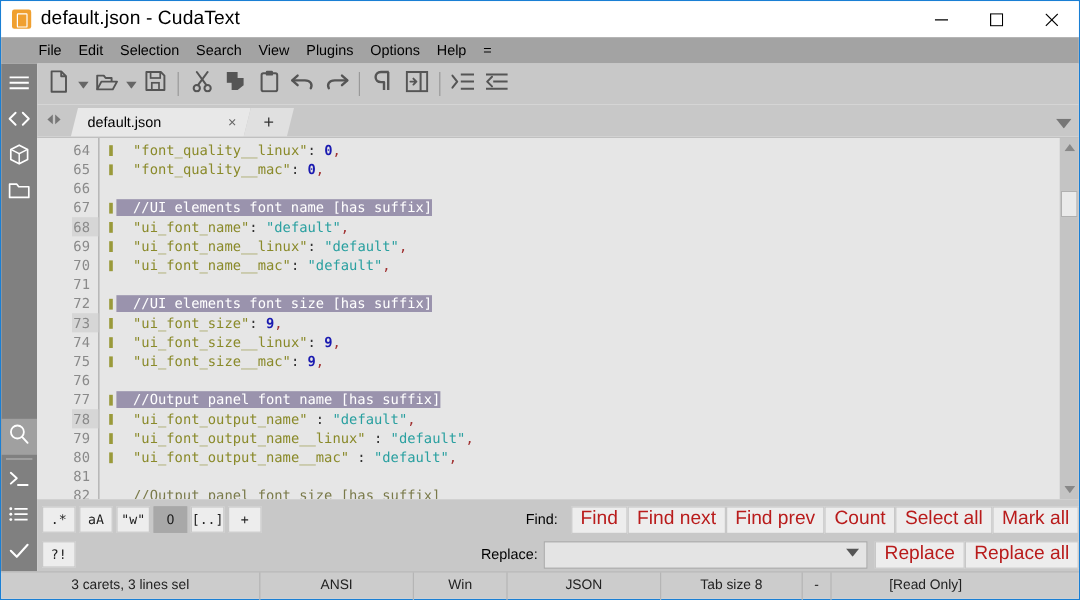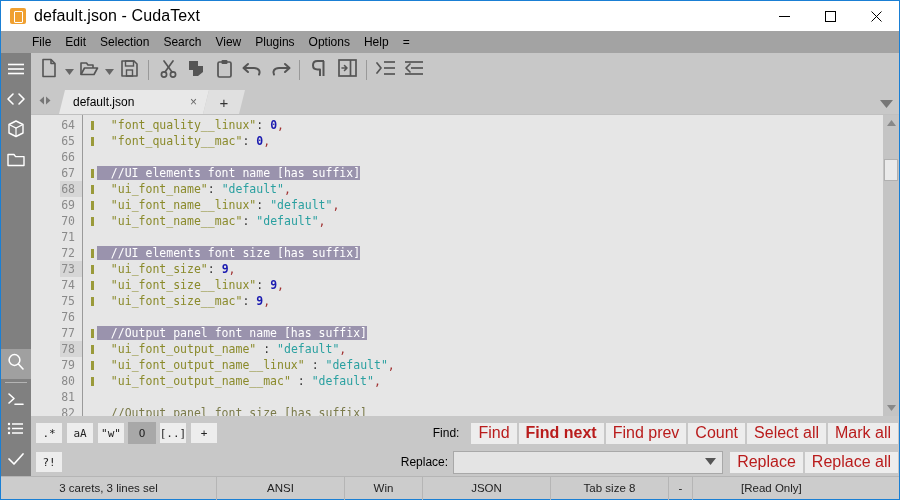--- a/index.html
+++ b/index.html
@@ -297,21 +297,21 @@
   .act-btn {
     height: 23px;
     background: #ededed;
     border: 1px solid #c8c8c8;
     padding: 0 7px;
     display: flex; align-items: center; justify-content: center;
     font-size: 16px;
     color: #b91c1c;
     white-space: nowrap;
   }
-  .act-btn.bold { font-weight: bold; }
+  .act-btn.bold { font-weight: normal; }
 
   
   .statusbar {
     height: 23px;
     background: #cccccc;
     border-top: 1px solid #b5b5b5;
     display: flex;
     align-items: center;
     flex: none;
     font-size: 11.5px;

